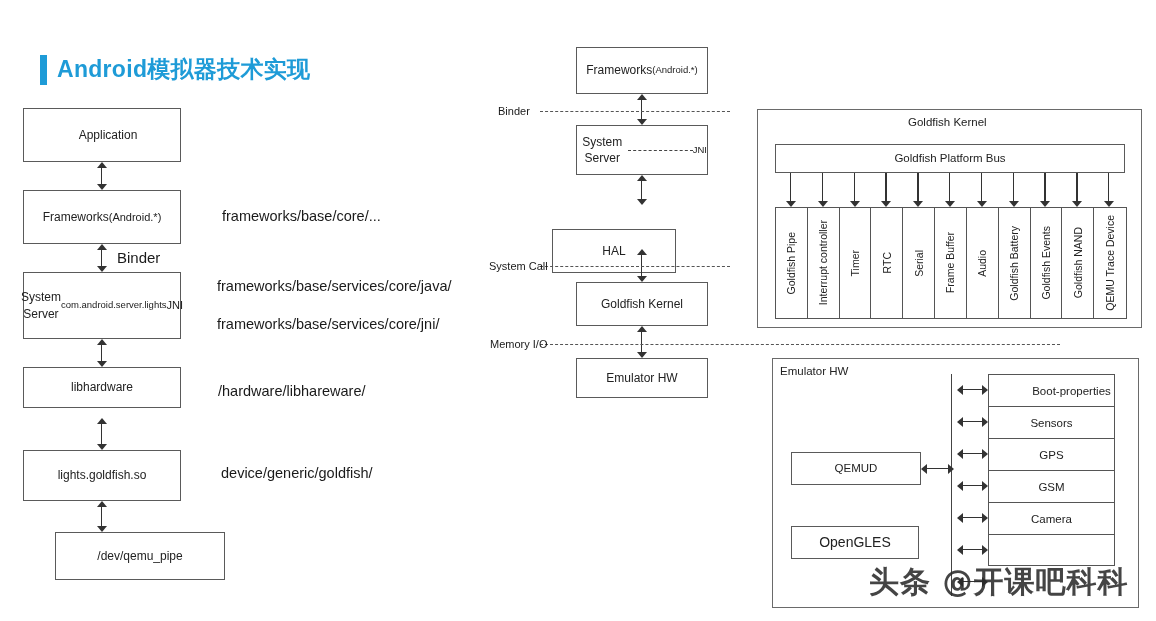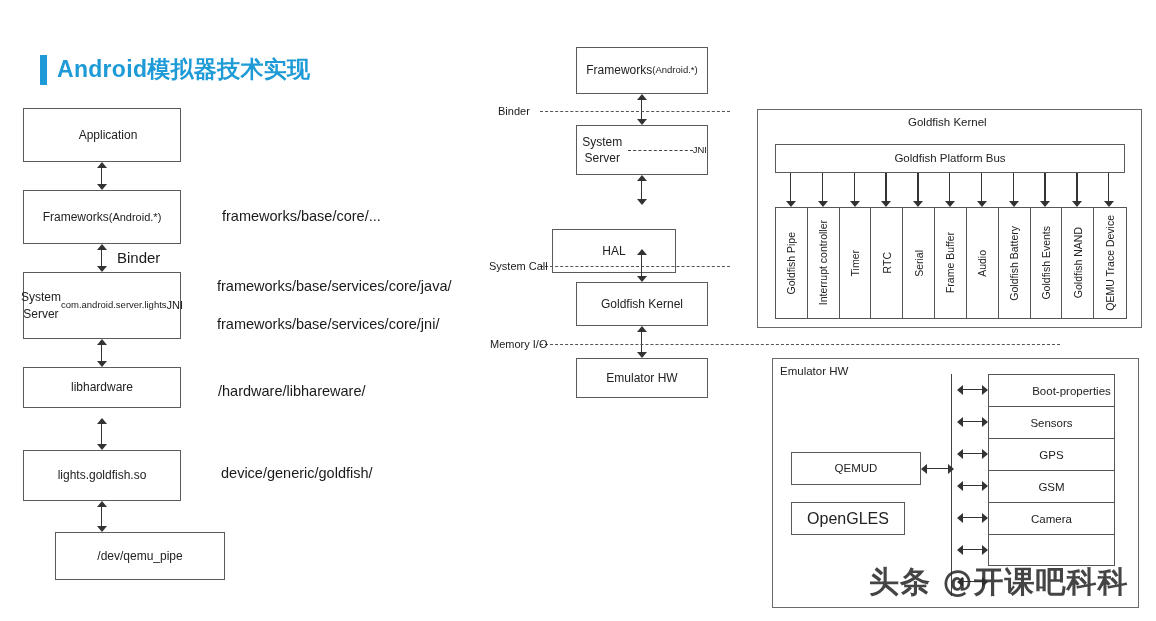--- a/index.html
+++ b/index.html
@@ -290,21 +290,21 @@
       <span>QEMU Trace Device</span>
     </div>
   </div>
 
 <div class="abs panel" style="left:772px;top:358px;width:367px;height:250px;"></div>
 <div class="panel-title" style="left:780px;top:365px;">Emulator HW</div>
 
 <div class="abs box" style="left:791px;top:452px;width:130px;height:33px;font-size:11.5px;">
   <div>QEMUD</div>
 </div>
-<div class="abs box" style="left:791px;top:502px;width:114px;height:33px;font-size:16px;">
+<div class="abs box" style="left:791px;top:526px;width:128px;height:33px;font-size:14px;">
   <div>OpenGLES</div>
 </div>
 
 <div class="vline" style="left:951px;top:374px;height:222px;"></div>
 
 <div class="hconn" style="left:921px;top:462px;width:33px;">
   <div class="lf"></div>
     <div class="stem"></div>
     <div class="rt"></div>
 </div>

